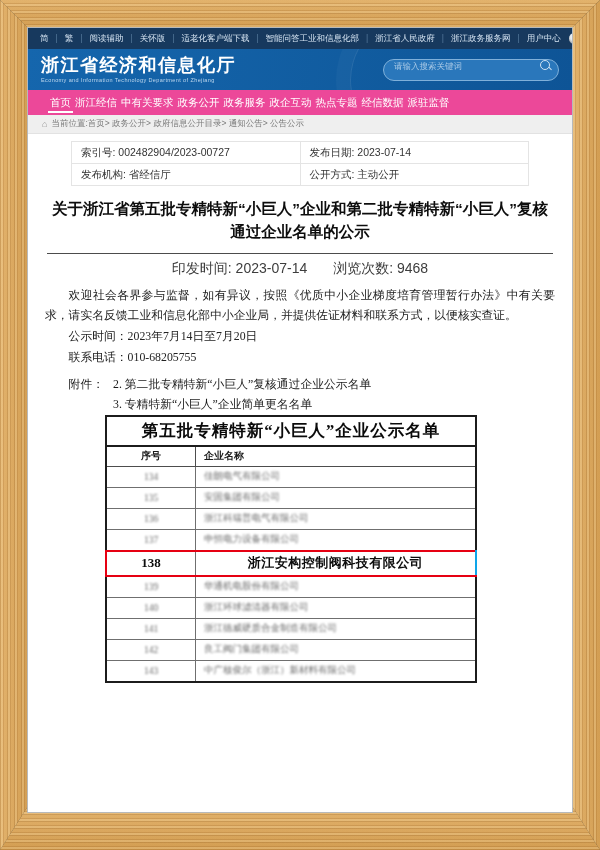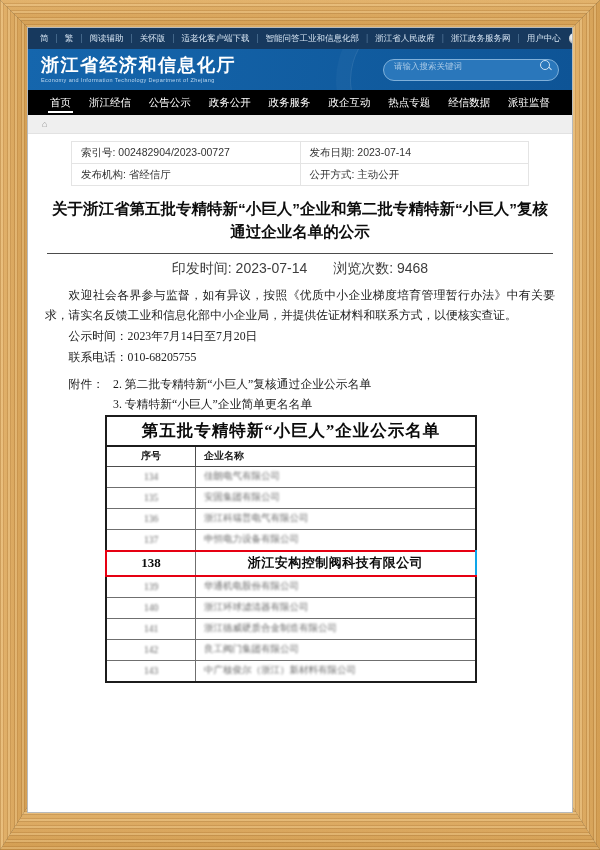--- a/index.html
+++ b/index.html
@@ -46,22 +46,22 @@
   .brand-sub{color:#bdd7ee;font-size:5.5px;letter-spacing:.4px;margin-top:2px;}
   .search{display:flex;align-items:flex-start;background:#2a77bb;border:1px solid #7fb0da;
     border-radius:11px;height:20px;width:158px;padding:0 8px;z-index:1;}
   .search input{flex:1;background:transparent;border:none;outline:none;color:#dce9f5;
     font-size:8.5px;font-family:inherit;min-width:0;}
   .search input::placeholder{color:#a9c9e6;}
   .mag{width:8px;height:8px;border:1.4px solid #cfe2f2;border-radius:50%;position:relative;flex:0 0 auto;}
   .mag::after{content:"";position:absolute;width:4px;height:1.4px;background:#cfe2f2;
     transform:rotate(45deg);right:-3px;bottom:-1px;}
   
-  .nav{height:25px;background:#000000;display:flex;align-items:stretch;
-    justify-content:space-between;padding:0 20px;position:relative;}
+  .nav{height:25px;background:#ec4899;display:flex;align-items:stretch;
+    padding:0 20px;position:relative;}
   .nav-item{color:#fff;font-size:10.5px;display:flex;align-items:center;cursor:pointer;
     position:relative;padding:0 2px;}
   .nav-item.active::after{content:"";position:absolute;left:0;right:0;bottom:2px;height:2px;background:#fff;}
   
   .crumbbar{height:18px;background:#efefef;display:flex;align-items:center;
     padding:0 14px;font-size:8.5px;color:#7b7b7b;border-bottom:1px solid #e2e2e2;}
   .home-ic{font-size:9px;margin-right:4px;color:#8a8a8a;}
   
   .doc-info{width:458px;margin:7px auto 0;border-collapse:collapse;font-size:10.5px;color:#333;}
   .doc-info td{border:1px solid #e4e4e4;padding:2px 9px;height:17px;width:50%;}
@@ -147,37 +147,38 @@
       <input type="text" placeholder="请输入搜索关键词" style="">
       <span class="mag"></span>
     </div>
   </div>
 
   <div class="nav">
   <div class="nav-item active">首页</div>
 
   <div class="nav-item">浙江经信</div>
 
-  <div class="nav-item">公告公示</div>
+  <div class="nav-item">中有关要求</div>
 
   <div class="nav-item">政务公开</div>
 
   <div class="nav-item">政务服务</div>
 
   <div class="nav-item">政企互动</div>
 
   <div class="nav-item">热点专题</div>
 
   <div class="nav-item">经信数据</div>
 
   <div class="nav-item">派驻监督</div>
 </div>
 
   <div class="crumbbar">
     <span class="home-ic">⌂</span>
+    <span>当前位置:首页&gt; 政务公开&gt; 政府信息公开目录&gt; 通知公告&gt; 公告公示</span>
   </div>
 
   <table class="doc-info">
     <tbody>
         <tr>
       <td>索引号: 002482904/2023-00727</td>
       <td>发布日期: 2023-07-14</td>
     </tr>
     <tr>
       <td>发布机构: 省经信厅</td>

